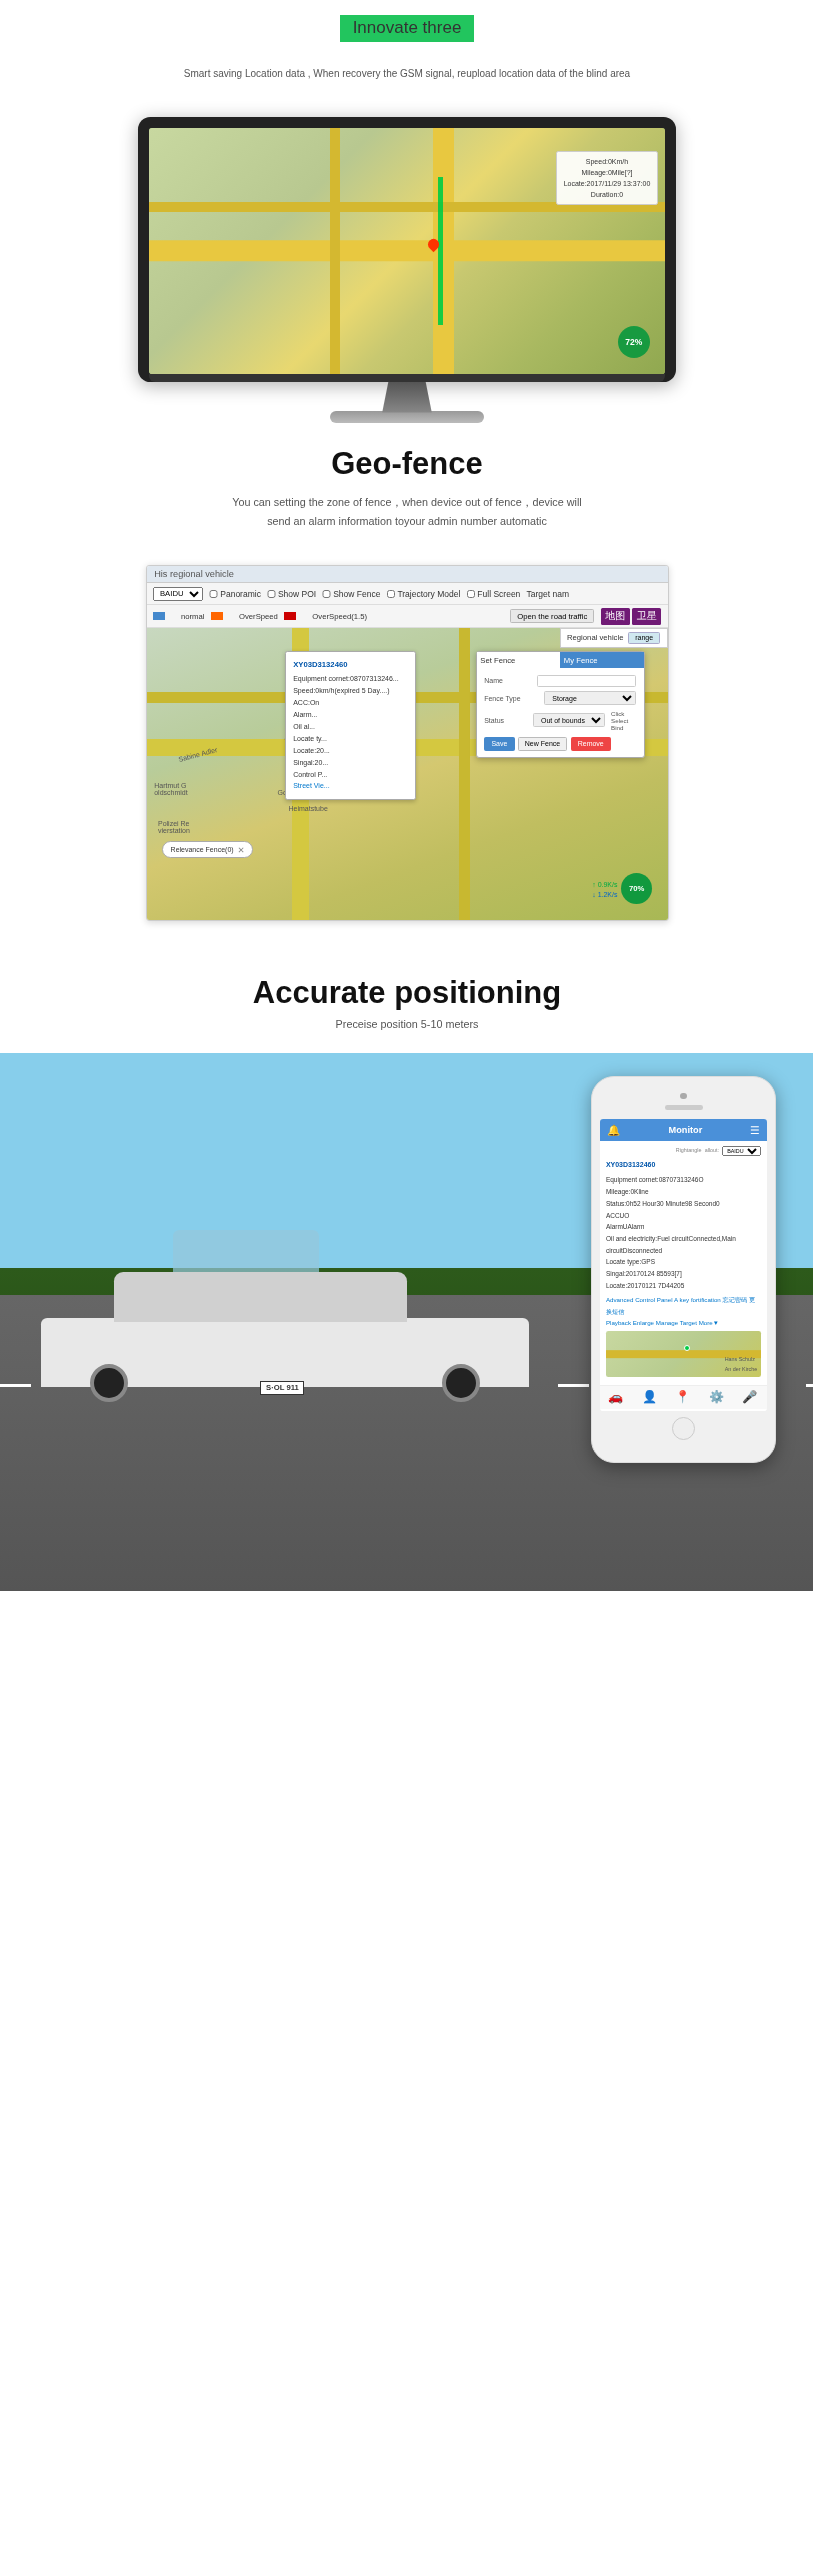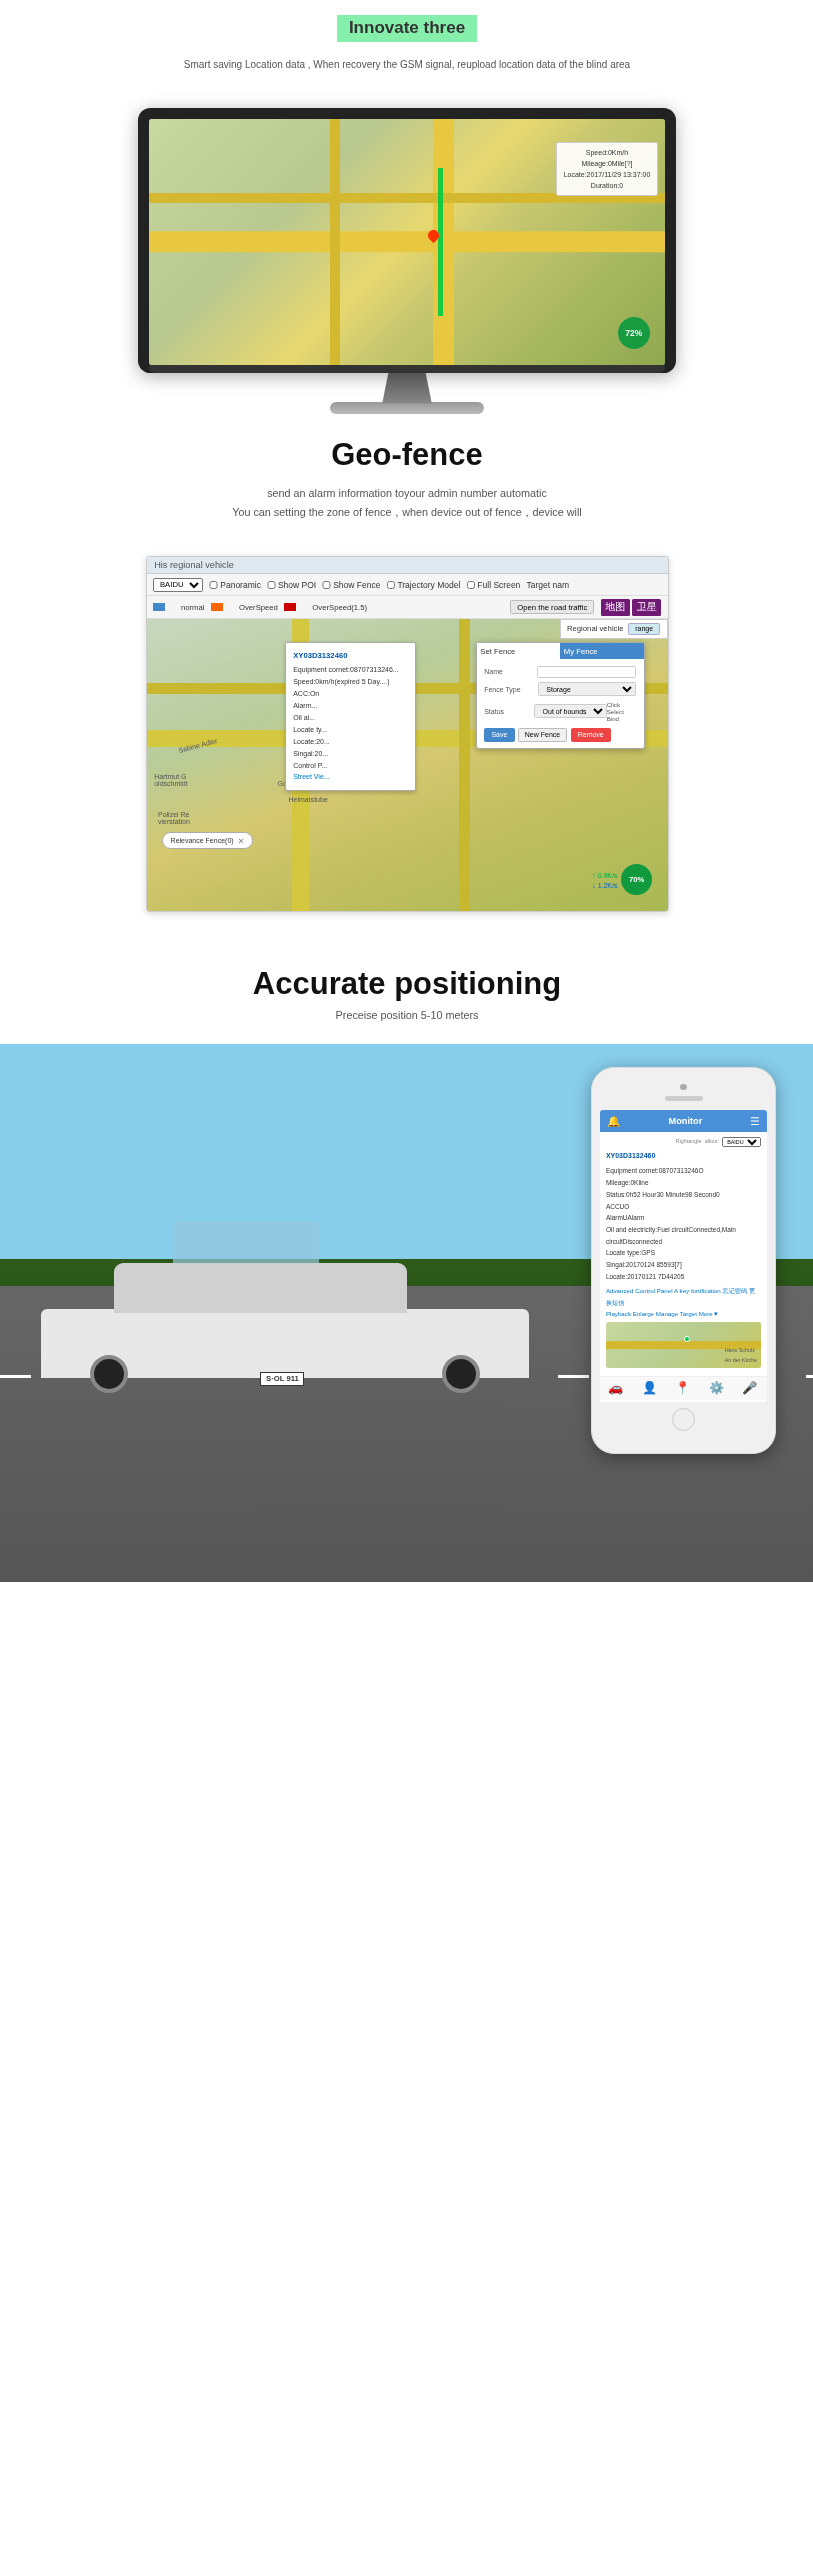--- a/index.html
+++ b/index.html
@@ -10,26 +10,26 @@
       color: #333;
     }
 
     
     .section-innovate {
       text-align: center;
       padding: 15.4px 31px 7.7px;
     }
     .innovate-badge {
       display: inline-block;
-      background: #86efac;
+      background: #22c55e;
       color: #333;
       font-size: 17px;
-      font-weight: bold;
+      font-weight: normal;
       padding: 3.1px 12.3px;
-      margin-bottom: 17px;
+      margin-bottom: 26px;
     }
     .section-innovate h1 {
       font-size: 28px;
       font-weight: bold;
       line-height: 1.3;
       color: #111;
       margin-bottom: 9.2px;
     }
     .section-innovate p {
       font-size: 10px;
@@ -328,21 +328,21 @@
       background: #fff;
       color: #333;
     }
     .set-fence-body {
       padding: 6.2px 7.7px;
     }
     .sf-row {
       display: flex;
       align-items: center;
       margin-bottom: 4.6px;
-      gap: 0;
+      gap: 6px;
       justify-content: space-between;
     }
     .sf-label {
       width: 54px;
       color: #555;
       font-size: 7px;
     }
     .sf-input {
       flex: 1;
       border: 0.8px solid #ccc;
@@ -717,22 +717,22 @@
     </div>
     <div class="monitor-stand">
       <div class="monitor-neck"></div>
       <div class="monitor-base"></div>
     </div>
   </div>
 </div>
 
 <div class="section-geofence">
   <h2>Geo-fence</h2>
+  <p>You can setting the zone of fence，when device out of fence，device will</p>
   <p>send an alarm information toyour admin number automatic</p>
-  <p>You can setting the zone of fence，when device out of fence，device will</p>
 </div>
 
 <div style="display:flex; justify-content:center; margin: 12.3px 0 15.4px;">
   <div class="geofence-ui">
 
     <div class="geofence-titlebar">
       <span>His regional vehicle</span>
     </div>
 
     <div class="geofence-toolbar">

